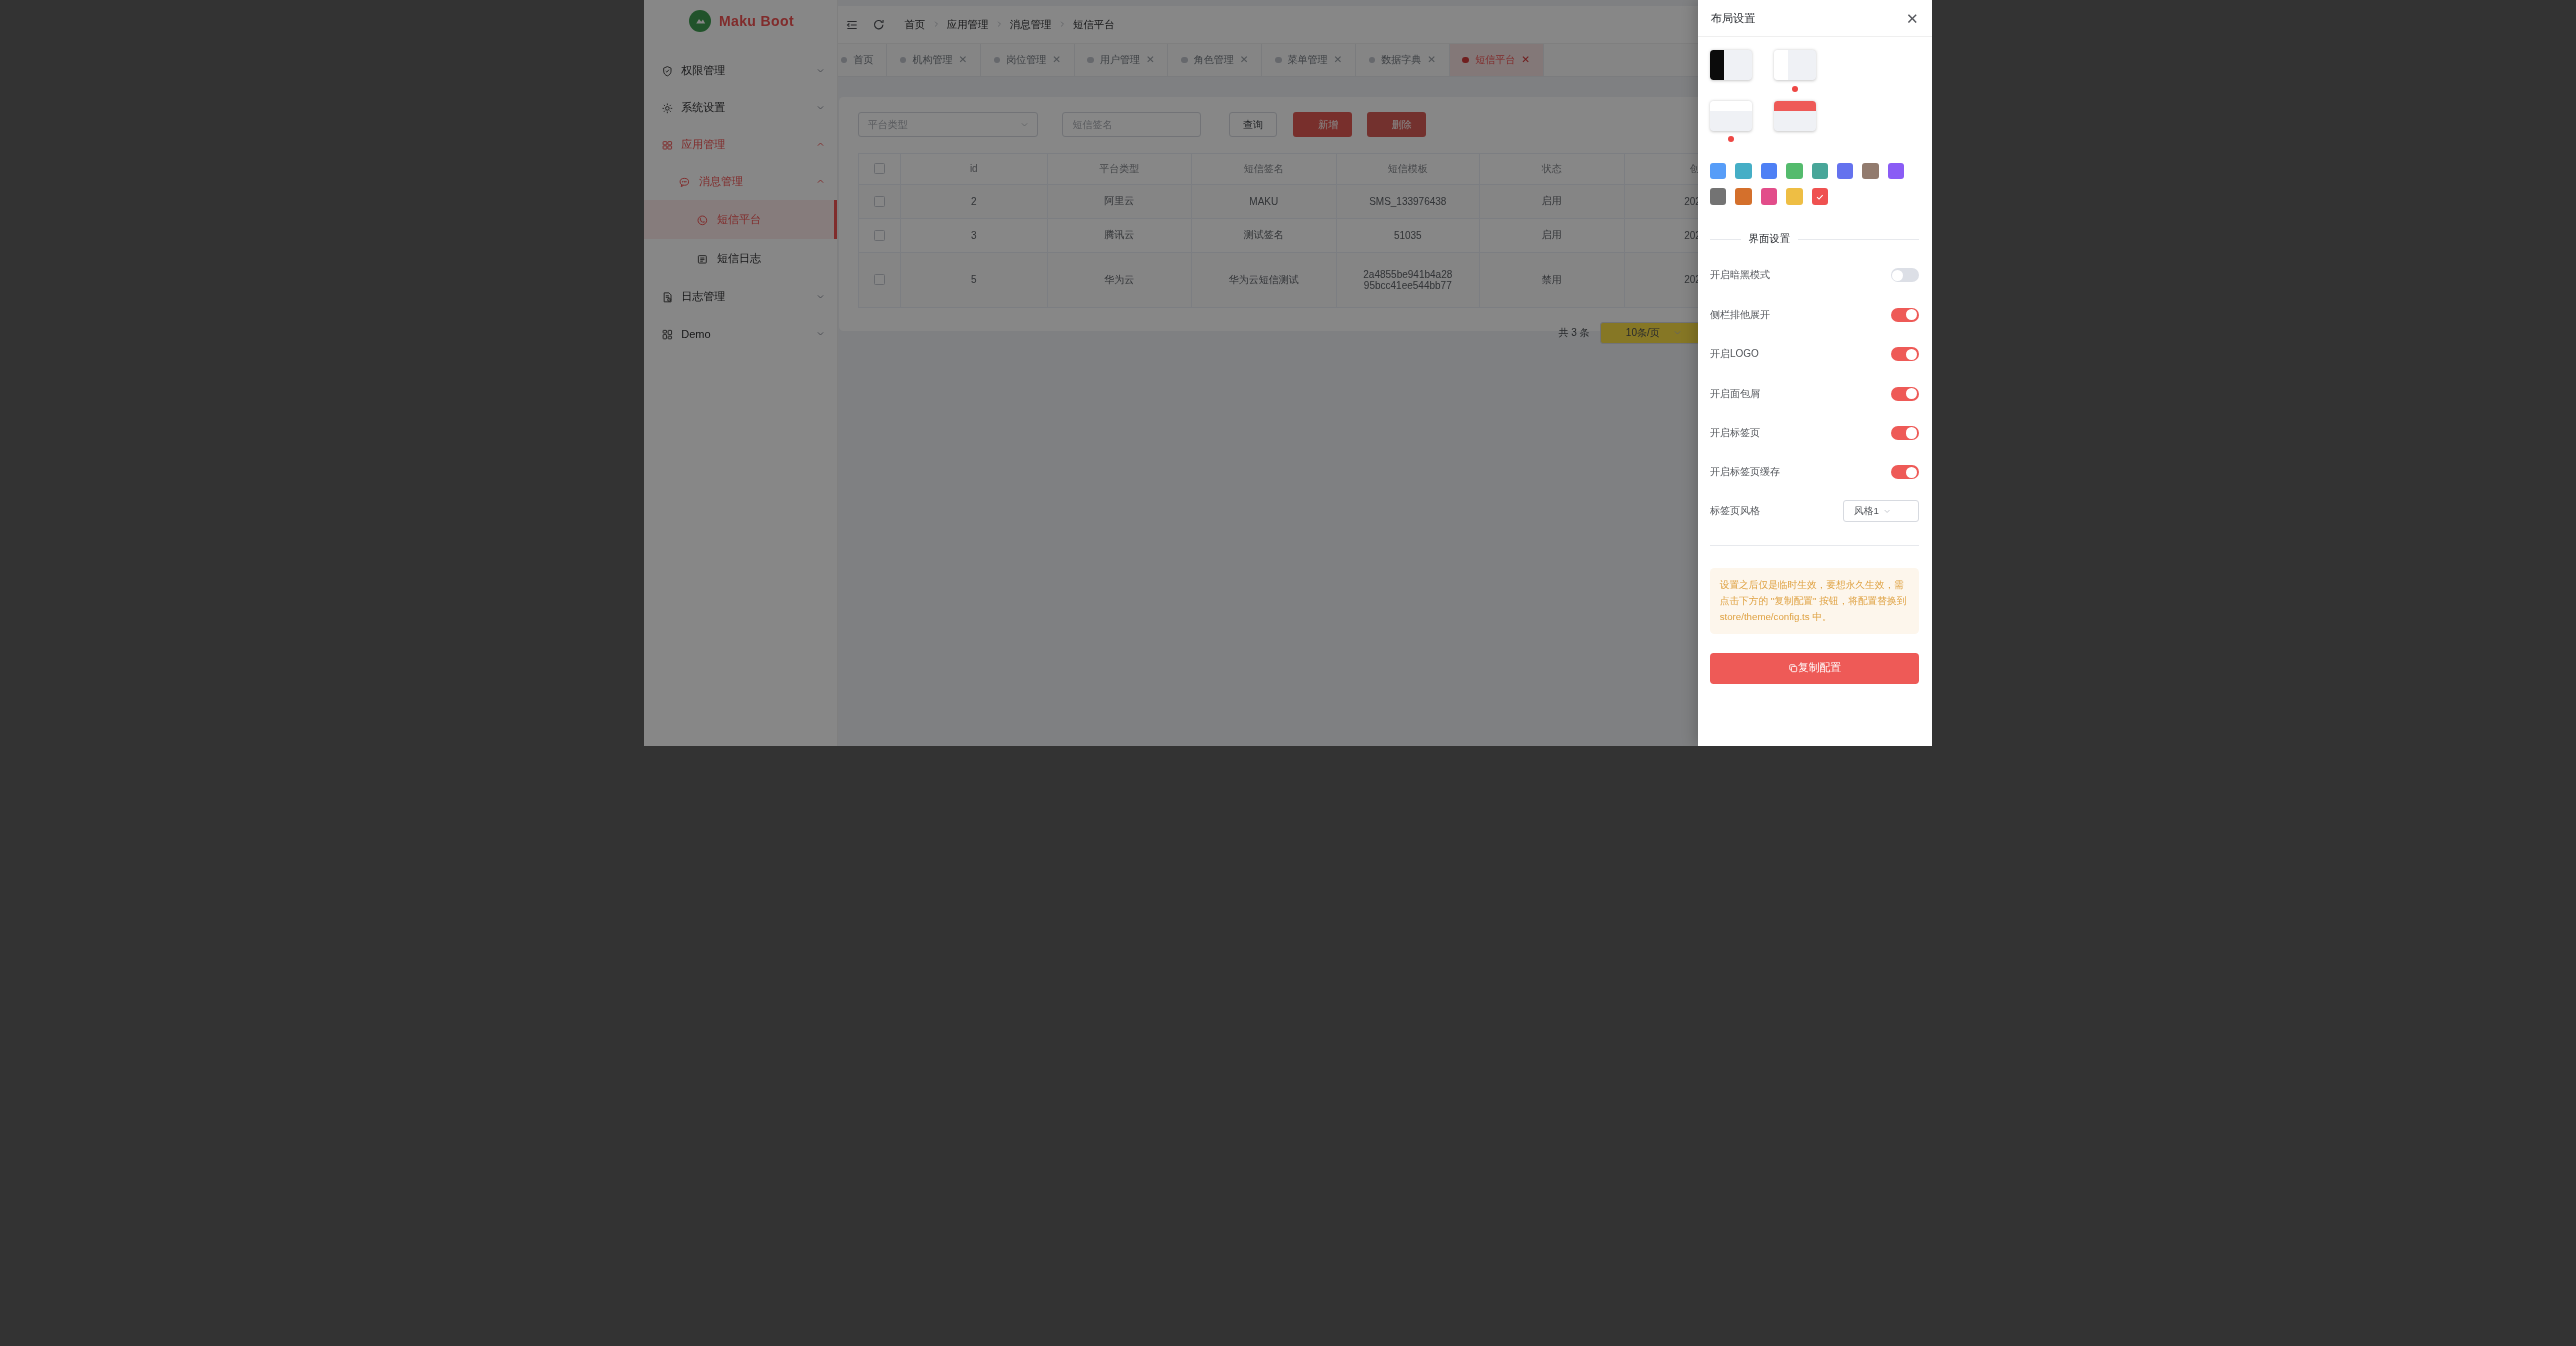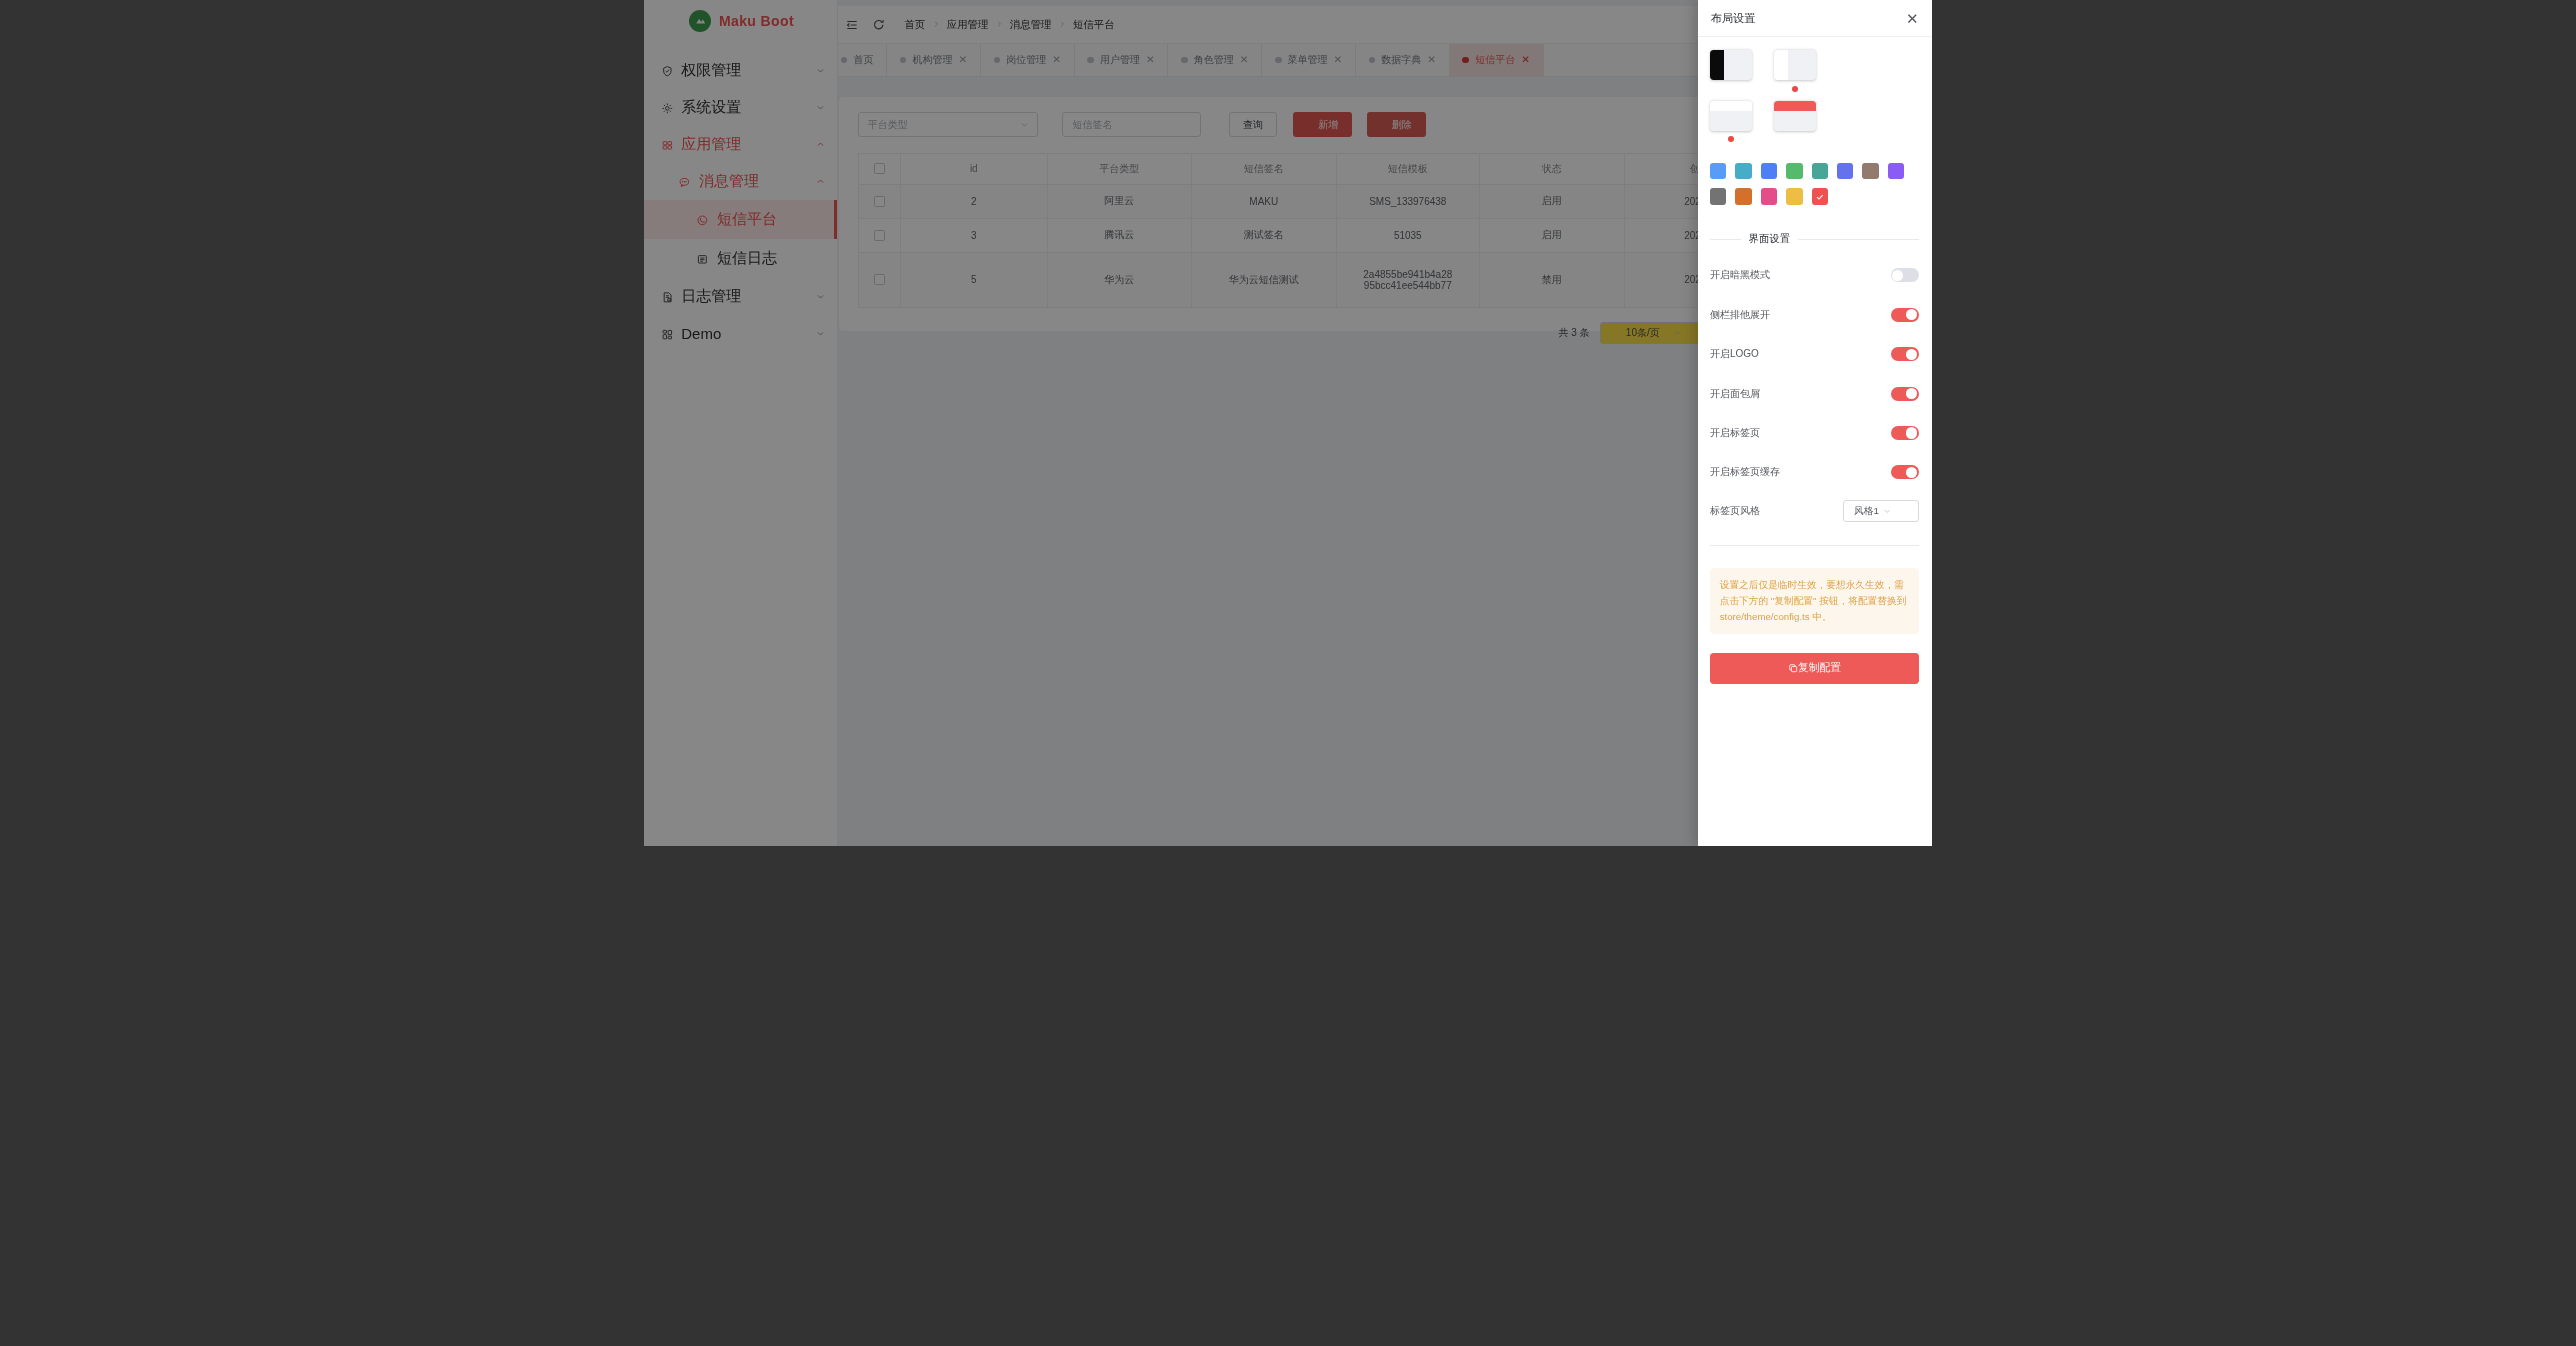--- a/index.html
+++ b/index.html
@@ -1,26 +1,26 @@
 <!DOCTYPE html>
 <html style="font-size:12px"><head>
 <meta charset="utf-8">
 <style>
   * { margin:0; padding:0; box-sizing:border-box; }
   html,body { background:#333; }
   body { font-family:"Liberation Sans","DejaVu Sans",sans-serif; }
-  .screen { position:relative; width:1288px; height:846px; overflow:hidden; background:#f0f2f5; margin:0 auto; }
+  .screen { position:relative; width:1288px; height:746px; overflow:hidden; background:#f0f2f5; margin:0 auto; }
 
   
   .sidebar { position:absolute; left:0; top:0; width:194px; height:100%; background:#ffffff; z-index:10; border-right:0.7px solid #f0f0f0; }
   .logo { height:42px; display:flex; align-items:center; padding-left:45px; gap:7.5px; }
   .logo-circle { width:22.4px; height:22.4px; border-radius:50%; background:#3f9e51; display:flex; align-items:center; justify-content:center; color:#fff; }
   .logo-text { font-size:14px; font-weight:bold; color:#f25353; letter-spacing:0.4px; }
   .menu { padding-top:10.4px; }
-  .menu-item { height:37px; display:flex; align-items:center; gap:7.5px; padding:0 12px 0 16.4px; font-size:15px; color:#303133; cursor:pointer; position:relative; }
+  .menu-item { height:37px; display:flex; align-items:center; gap:7.5px; padding:0 12px 0 16.4px; font-size:11px; color:#303133; cursor:pointer; position:relative; }
   .menu-item .mi-icon { width:13.4px; height:13.4px; display:flex; align-items:center; justify-content:center; color:#454545; flex:none; }
   .menu-item .mi-label { flex:1; }
   .menu-item .mi-caret { color:#8a8f99; display:flex; }
   .menu-item.lvl2 { padding-left:34px; }
   .menu-item.lvl3 { padding-left:52px; height:39px; }
   .menu-item.red, .menu-item.red .mi-icon, .menu-item.red .mi-caret { color:#f25353; }
   .menu-item.selected { background:#fdeaea; }
   .menu-item.selected::after { content:""; position:absolute; right:0; top:0; bottom:0; width:3px; background:#f25353; }
   .caret-up { transform:rotate(180deg); }
 

